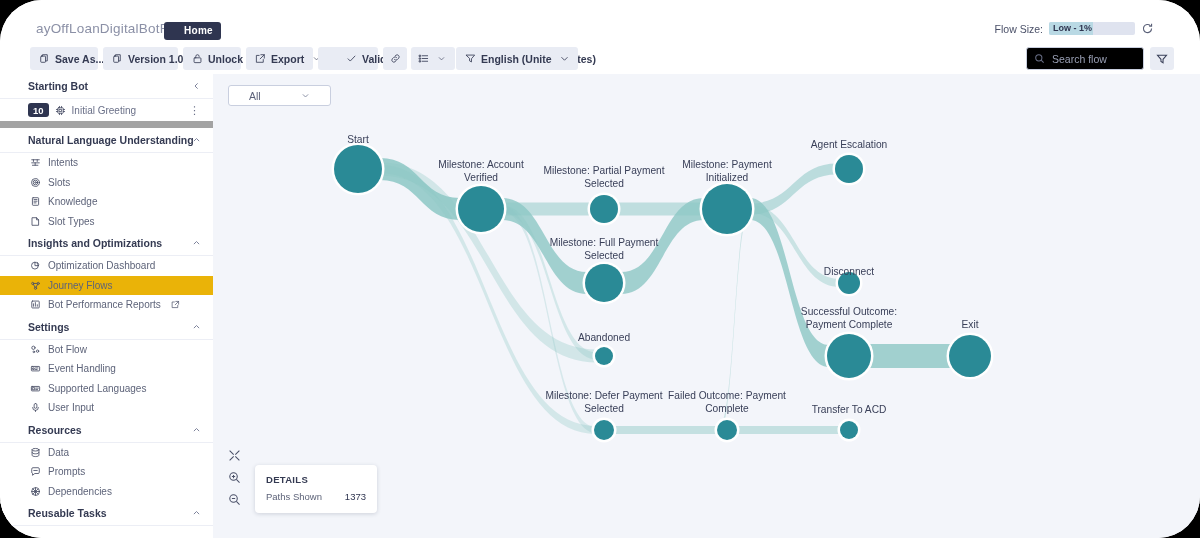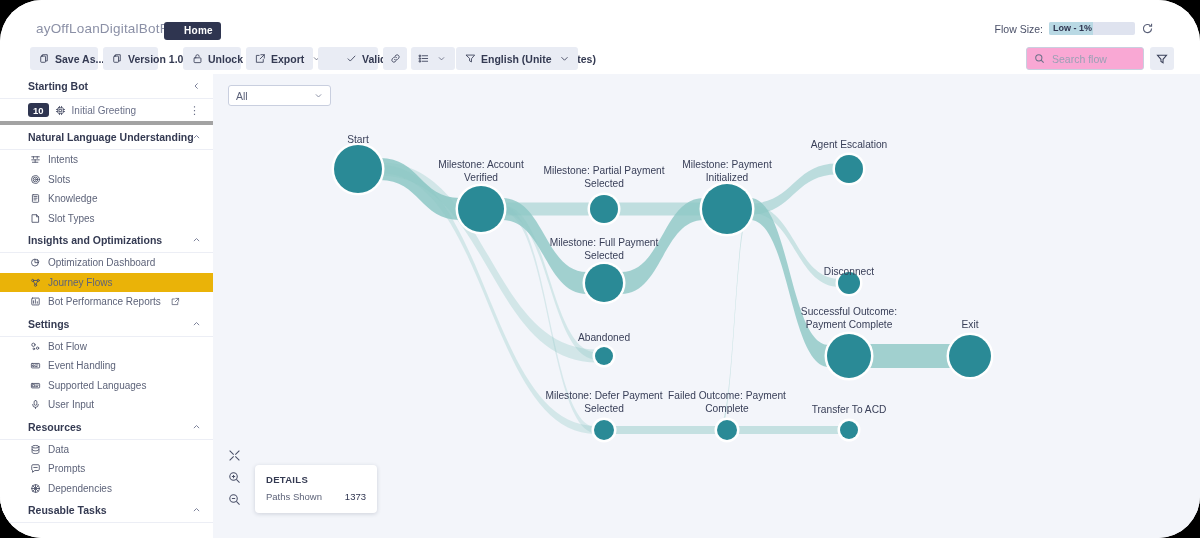--- a/index.html
+++ b/index.html
@@ -71,21 +71,21 @@
     white-space: nowrap;
     cursor: pointer;
     box-sizing: border-box;
   }
   .tbtn svg { flex: none; }
   .tbtn .caret { margin-left: 3px; }
   .tbtn.icononly { padding: 0 7px; }
   .searchbox {
     position: absolute; right: 56px; top: 3px;
     width: 118px; height: 23px;
-    background: #f9a8d4; border: 1px solid #c9cfdf; border-radius: 3px;
+    background: #000000; border: 1px solid #c9cfdf; border-radius: 3px;
     display: flex; align-items: center; gap: 5px; padding: 0 7px;
     box-sizing: border-box;
   }
   .searchbox input {
     border: none; outline: none; width: 92px;
     font-size: 10.5px; color: #5a6078;
     font-family: "Liberation Sans", sans-serif;
     background: transparent;
   }
   .searchbox input::placeholder { color: #9aa0b5; }
@@ -123,21 +123,21 @@
     padding-left: 30px;
     font-size: 10px; color: #5d6379;
     cursor: pointer;
     position: relative;
   }
   .nav-item.active { background: #eab308; }
   .nav-item .ico { width: 11px; height: 11px; flex: none; color: #4a5068; display:flex; align-items:center; justify-content:center;}
   .bot-row {
     height: 22px; display: flex; align-items: center; gap: 6px;
     padding-left: 28px; position: relative;
-    border-bottom: 4px solid #a3a3a3;
+    border-bottom: 7px solid #a3a3a3;
     cursor: pointer;
   }
   .bot-badge {
     background: #2f3550; color: #fff; font-size: 9.5px; font-weight: bold;
     border-radius: 3px; padding: 1.5px 5px;
   }
   .bot-name { font-size: 10px; color: #6a7088; }
   .kebab {
     position: absolute; right: 13px; top: 50%; transform: translateY(-50%);
     font-size: 11px; color: #6a7088; letter-spacing: 0; line-height: 4px;
@@ -147,21 +147,21 @@
   .canvas {
     position: absolute; left: 213px; top: 74px;
     right: 0; bottom: 0;
     background: #f3f5fa;
   }
   .allselect {
     position: absolute; left: 15px; top: 11px;
     width: 103px; height: 21px;
     background: #ffffff; border: 1px solid #c9cfdf; border-radius: 3px;
     display: flex; align-items: center; justify-content: space-between;
-    padding: 0 7px; box-sizing: border-box;
+    padding: 0 20px; box-sizing: border-box;
     font-size: 10.5px; color: #5a6078; cursor: pointer; gap: 12px;
   }
   .graph { position: absolute; left: 0; top: 0; width: 987px; height: 464px; }
   .nodelabel {
     position: absolute;
     font-size: 10.2px; color: #3a4059;
     text-align: center; line-height: 12.5px;
     transform: translateX(-50%);
     white-space: pre-line;
     pointer-events: none;
@@ -215,21 +215,21 @@
     <div id="toolbar-buttons">
         <div class="tbtn" style="left: 30px; width: 68px;">
           <span style="display: flex;">
             <svg width="11" height="11" viewBox="0 0 16 16" fill="none" stroke="#3a4059" stroke-width="1.25" stroke-linecap="round" stroke-linejoin="round">
               <rect x="2.5" y="4.5" width="7" height="9" rx="1"></rect>
               <path d="M5 4.5V2.5h7v9h-2"></path>
             </svg>
           </span>
           <span>Save As...</span>
         </div>
-        <div class="tbtn" style="left: 103px; width: 55px;">
+        <div class="tbtn" style="left: 103px; width: 75px;">
           <span style="display: flex;">
             <svg width="11" height="11" viewBox="0 0 16 16" fill="none" stroke="#3a4059" stroke-width="1.25" stroke-linecap="round" stroke-linejoin="round">
               <rect x="2.5" y="4.5" width="7" height="9" rx="1"></rect>
               <path d="M5 4.5V2.5h7v9h-2"></path>
             </svg>
           </span>
           <span>Version 1.0</span>
         </div>
         <div class="tbtn" style="left: 183px; width: 58px;">
           <span style="display: flex;">

